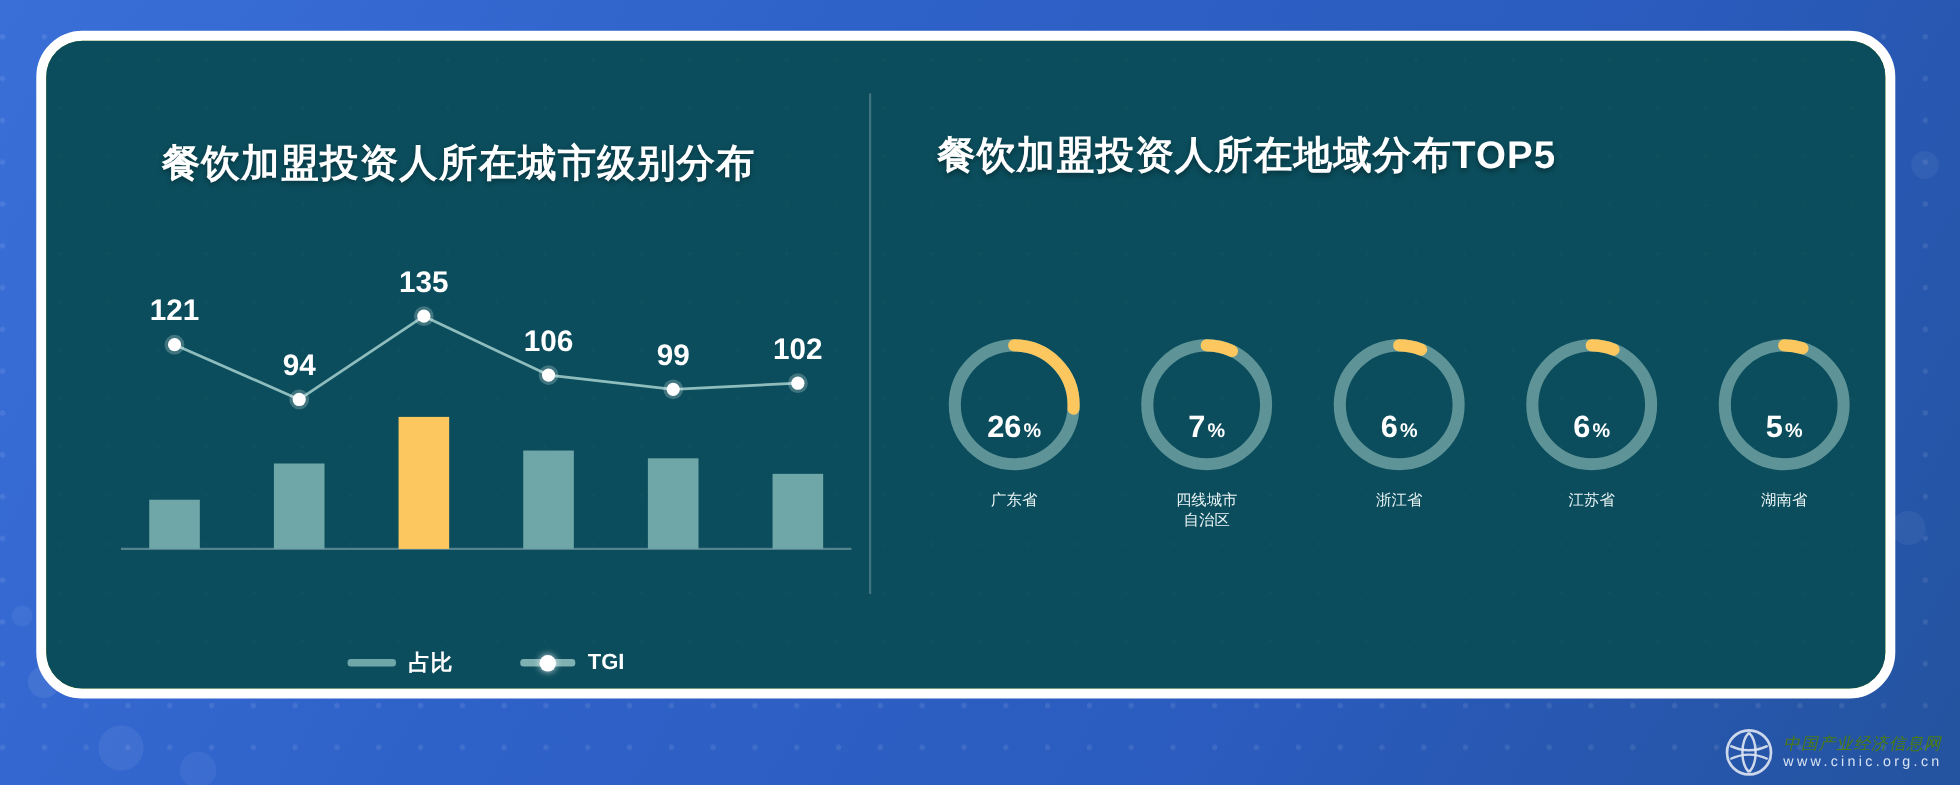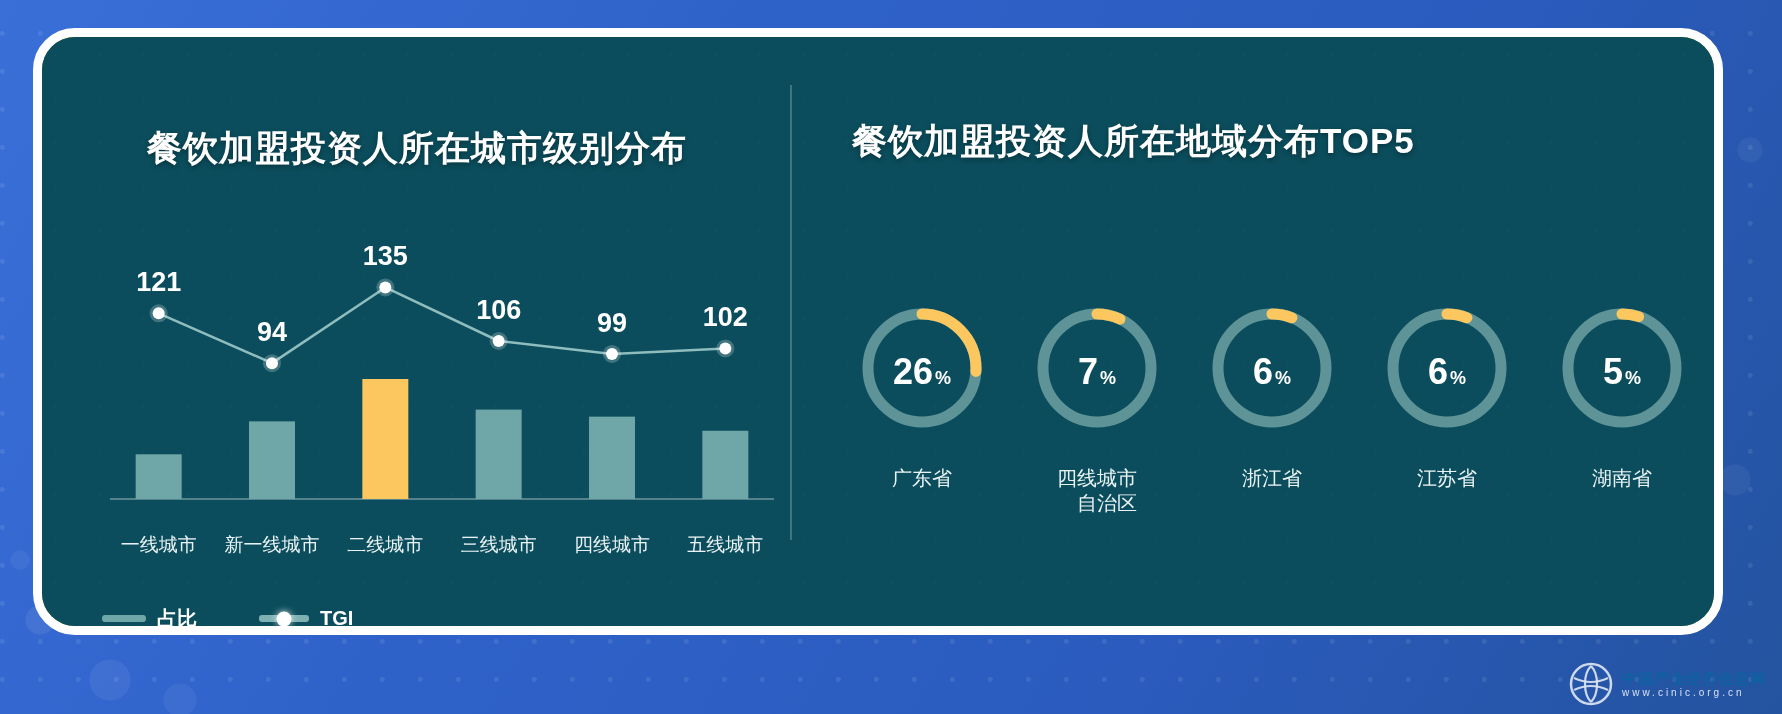--- a/index.html
+++ b/index.html
@@ -73,22 +73,22 @@
   }
   .cat-labels {
     position:absolute; left:60px; top:495px; width:680px;
     display:flex;
   }
   .cat-labels div {
     flex:1; text-align:center; color:#e9f3f4; font-size:19px; white-space:nowrap;
   }
 
   .legend {
-    position:absolute; left:60px; top:568px; width:680px;
-    display:flex; gap:62px; align-items:center;
+    position:absolute; left:60px; top:552px; width:680px;
+    display:flex; justify-content:center; gap:62px; align-items:center;
   }
   .legend-item { display:flex; align-items:center; gap:11px; }
   .legend-swatch-bar { width:44px; height:7px; border-radius:3px; background:#6fa6a8; }
   .legend-swatch-line { position:relative; width:50px; height:7px; border-radius:3px; background:#7fb0b2; }
   .legend-swatch-line::after {
     content:""; position:absolute; left:50%; top:50%;
     transform:translate(-50%,-50%);
     width:15px; height:15px; border-radius:50%; background:#ffffff;
     box-shadow:0 0 7px rgba(255,255,255,.85);
   }
@@ -100,36 +100,36 @@
     display:flex; justify-content:space-between;
   }
   .donut-cell { width:160px; display:flex; flex-direction:column; align-items:center; }
   .donut-wrap { position:relative; width:132px; height:132px; }
   .donut-center {
     position:absolute; inset:0;
     display:flex; align-items:baseline; justify-content:center;
     color:#ffffff; font-weight:bold;
     padding-top:52px;
   }
-  .donut-num { font-size:36px; line-height:1; }
+  .donut-num { font-size:28px; line-height:1;margin-top:20px; }
   .donut-pct { font-size:18px; line-height:1; margin-left:2px; }
   .donut-label {
-    margin-top:32px; color:#eaf4f5; font-size:20px;
-    text-align:right; line-height:1.25; white-space:pre-line;
+    margin-top:12px; color:#eaf4f5; font-size:14px;
+    text-align:center; line-height:1.25; white-space:pre-line;
   }
 
   
   .watermark {
     position:absolute; right:16px; bottom:8px;
     display:flex; align-items:center; gap:9px;
   }
   .wm-logo { width:44px; height:44px; opacity:.85; }
   .wm-text { display:flex; flex-direction:column; line-height:1.15; }
-  .wm-name { color:#0369a1; font-size:15px; letter-spacing:1px; }
-  .wm-url  { color:#d7e2f2; font-size:10px; letter-spacing:3px; }
+  .wm-name { color:#4d7c0f; font-size:15px; letter-spacing:1px;font-style:italic; }
+  .wm-url  { color:#d7e2f2; font-size:13px; letter-spacing:3px; }
 </style>
 </head>
 <body>
 
 <div class="bubbles"></div>
 
 <div class="frame">
   <div class="card-inner"></div>
 
   <div class="divider"></div>
@@ -160,28 +160,20 @@
         <text x="396.6666666666667" y="90" class="vlabel">106</text>
         <circle cx="510" cy="124.92307692307692" r="9" fill="rgba(255,255,255,0.22)"></circle>
         <circle cx="510" cy="124.92307692307692" r="6" fill="#ffffff"></circle>
         <text x="510" y="102.92307692307692" class="vlabel">99</text>
         <circle cx="623.3333333333333" cy="119.38461538461539" r="9" fill="rgba(255,255,255,0.22)"></circle>
         <circle cx="623.3333333333333" cy="119.38461538461539" r="6" fill="#ffffff"></circle>
         <text x="623.3333333333333" y="97.38461538461539" class="vlabel">102</text>
       </svg>
   </div>
 
-  <div class="cat-labels" id="cat-labels">
-      <div>一线城市</div>
-      <div>新一线城市</div>
-      <div>二线城市</div>
-      <div>三线城市</div>
-      <div>四线城市</div>
-      <div>五线城市</div>
-    </div>
 
   <div class="legend" id="legend">
       <div class="legend-item">
         <span class="legend-swatch-bar"></span>
         <span class="legend-text">占比</span>
       </div>
       <div class="legend-item">
         <span class="legend-swatch-line"></span>
         <span class="legend-text">TGI</span>
       </div>

